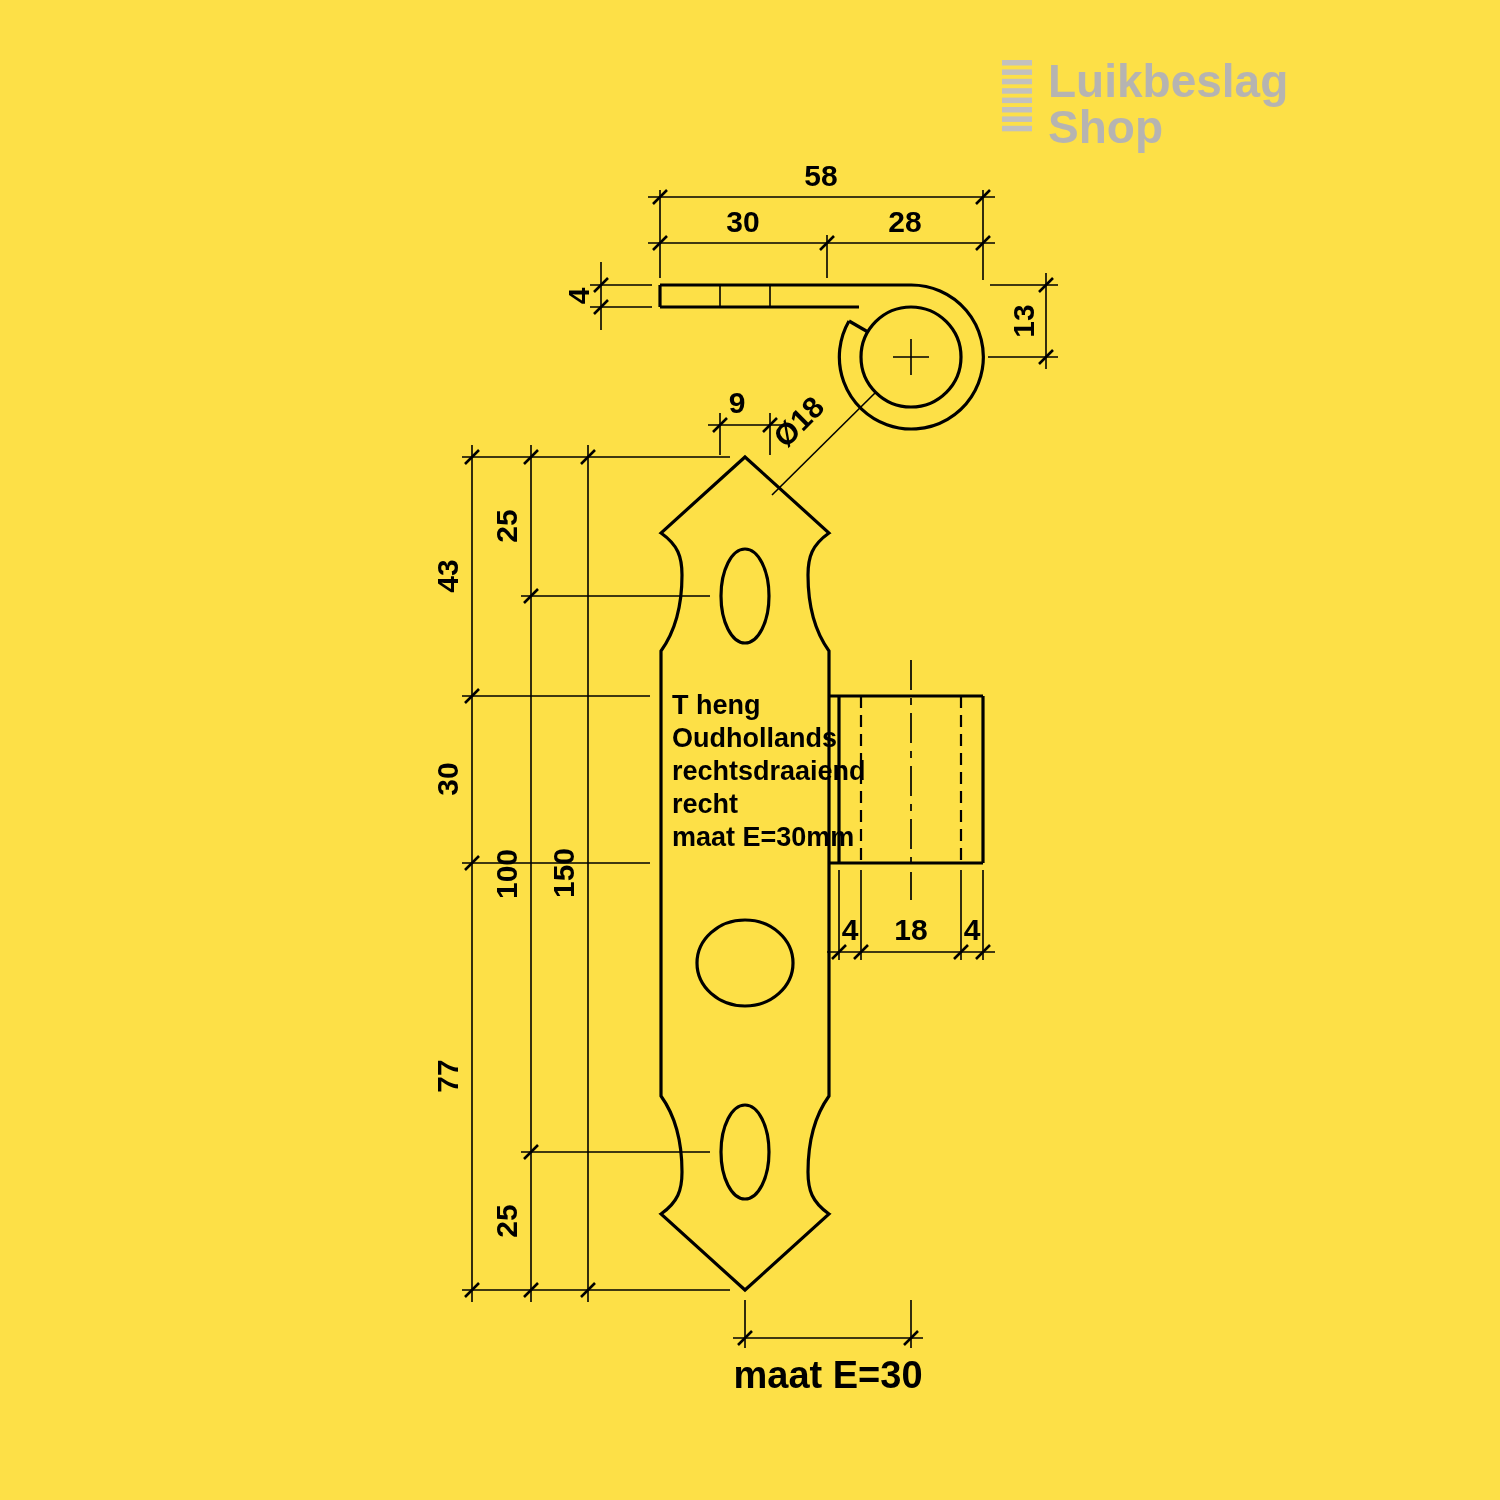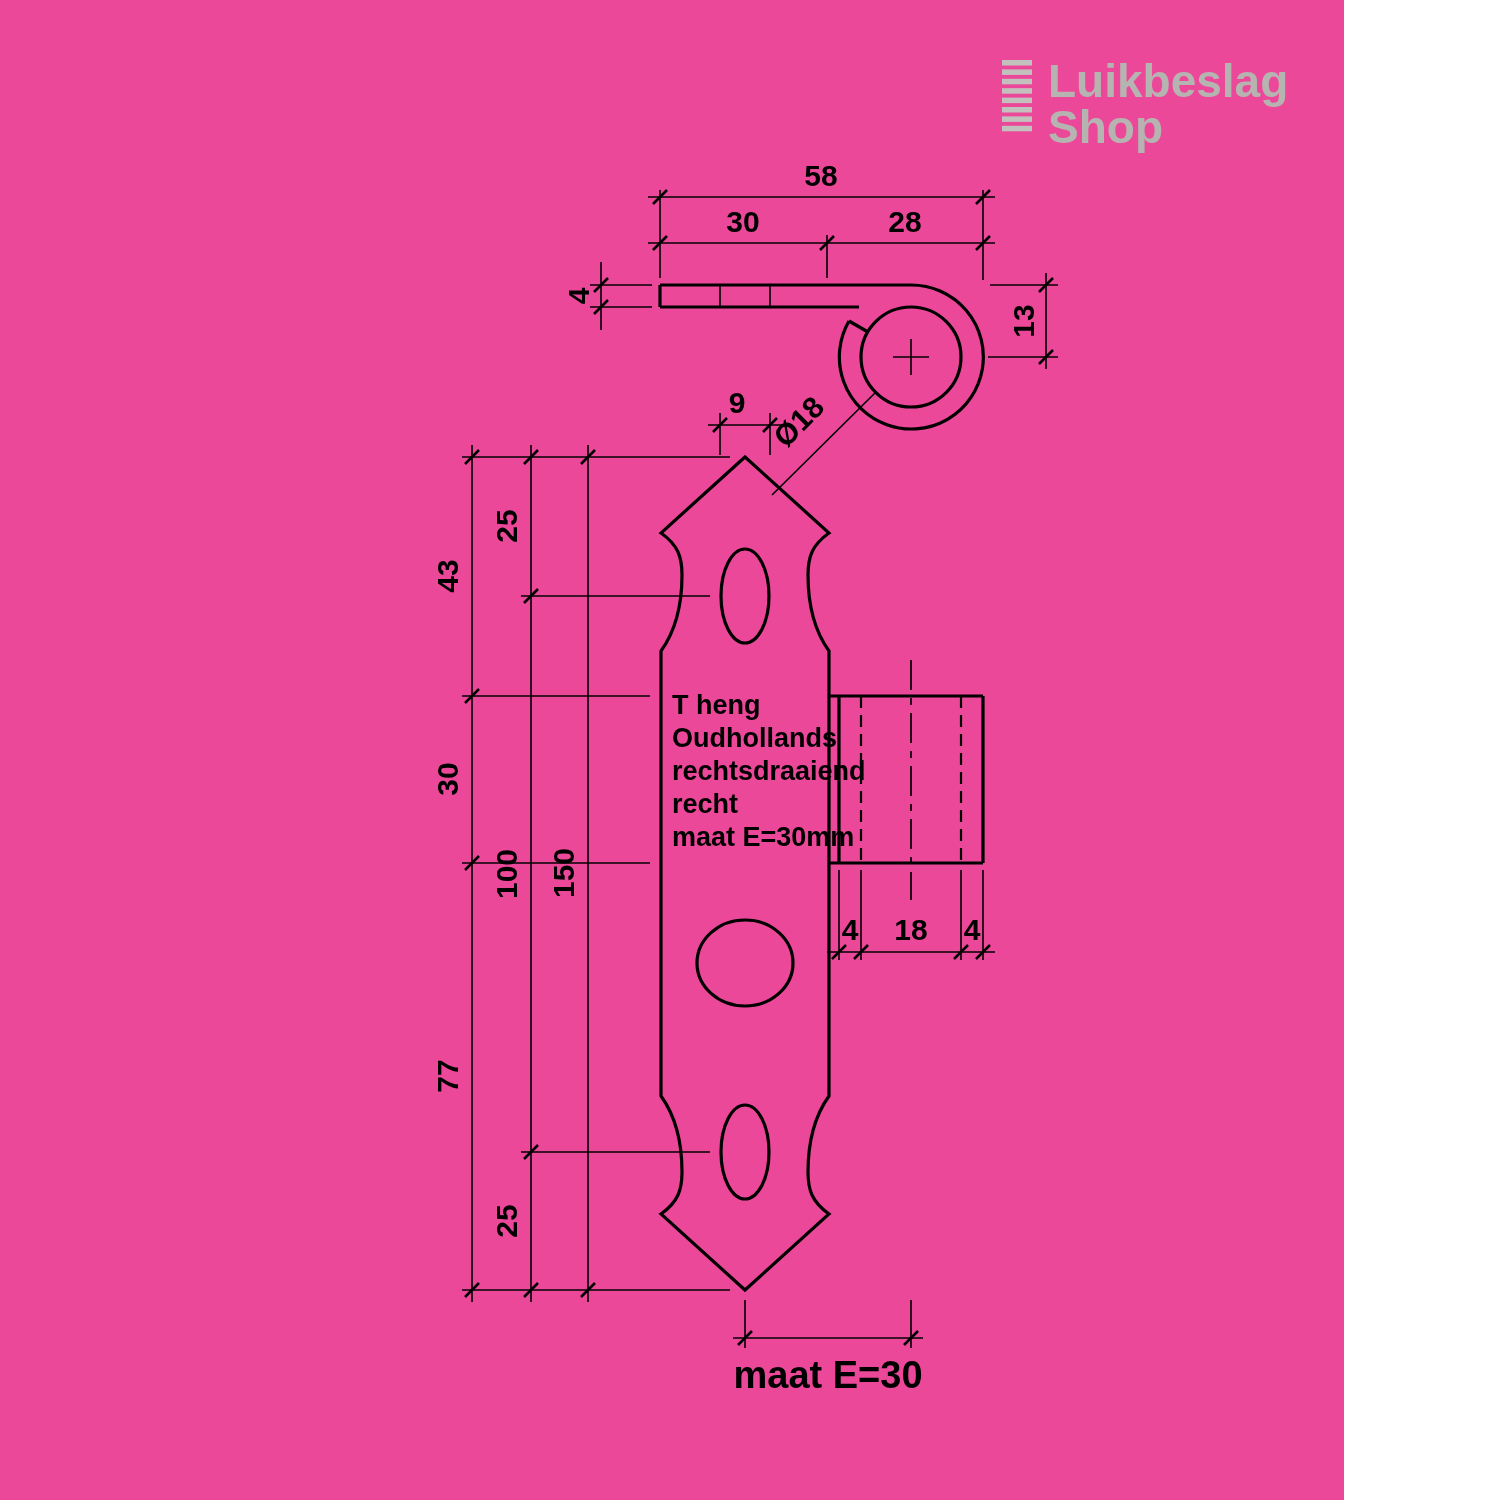--- a/index.html
+++ b/index.html
@@ -1,16 +1,16 @@
 <!DOCTYPE html>
 <html><head>
 <meta charset="utf-8">
 <style>
   html,body{margin:0;padding:0;background:#ffffff;}
-  .canvas{width:1344px;height:1500px;position:relative;background:#ec4899;overflow:hidden;}
+  .canvas{width:1500px;height:1500px;position:relative;background:#fde047;overflow:hidden;}
   svg{display:block;}
   .obj{stroke:#000;stroke-width:3.2;fill:none;stroke-linecap:butt;stroke-linejoin:miter;}
   .thin{stroke:#000;stroke-width:1.6;fill:none;}
   .tick{stroke:#000;stroke-width:2.6;fill:none;}
   .hidden-line{stroke:#000;stroke-width:2.2;fill:none;stroke-dasharray:12 7;}
   .center-line{stroke:#000;stroke-width:1.7;fill:none;stroke-dasharray:30 8 7 8;}
   .dim-text{font:bold 30px "Liberation Sans",sans-serif;fill:#000;}
   .note-text{font:bold 27px "Liberation Sans",sans-serif;fill:#000;}
   .big-text{font:bold 38px "Liberation Sans",sans-serif;fill:#000;}
   .logo-text{font:bold 46px "Liberation Sans",sans-serif;fill:#b6b4b1;}

